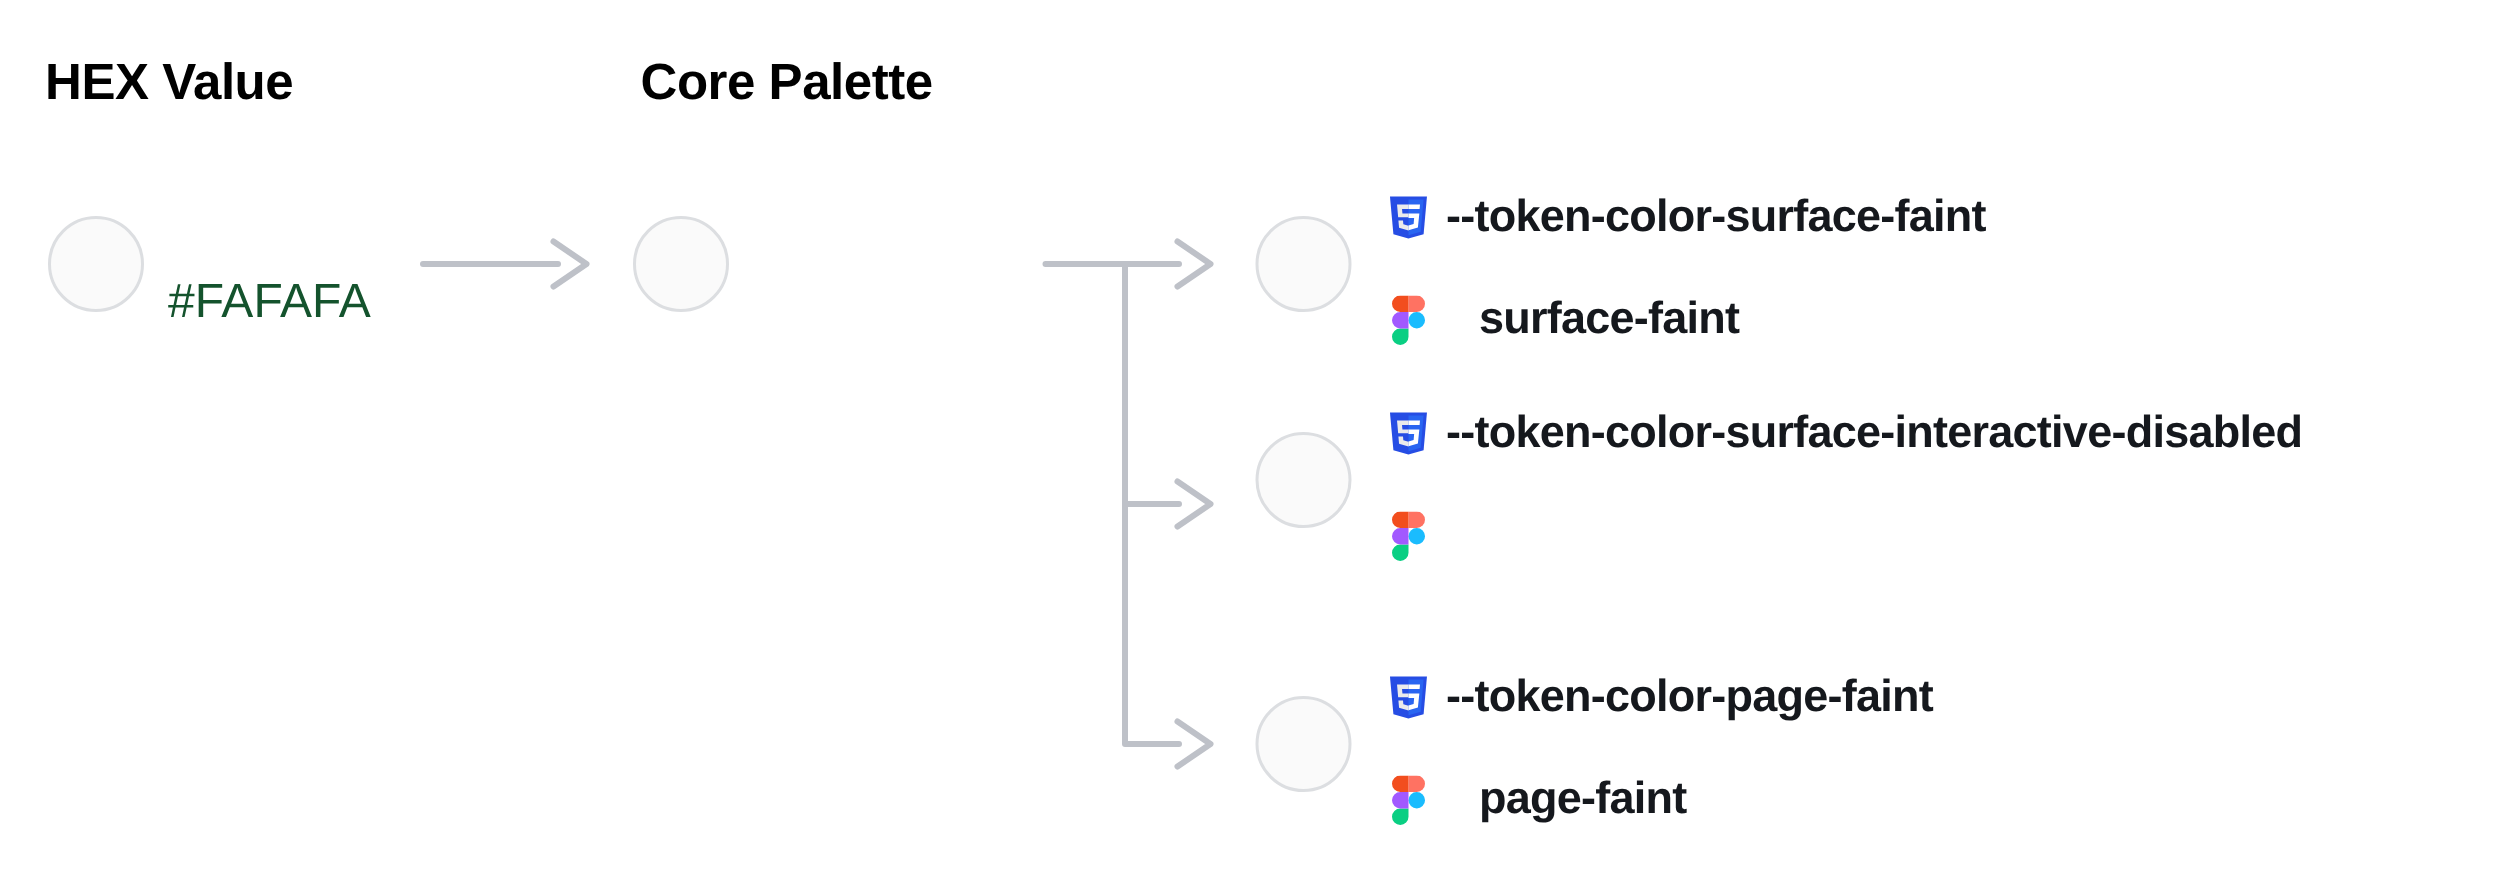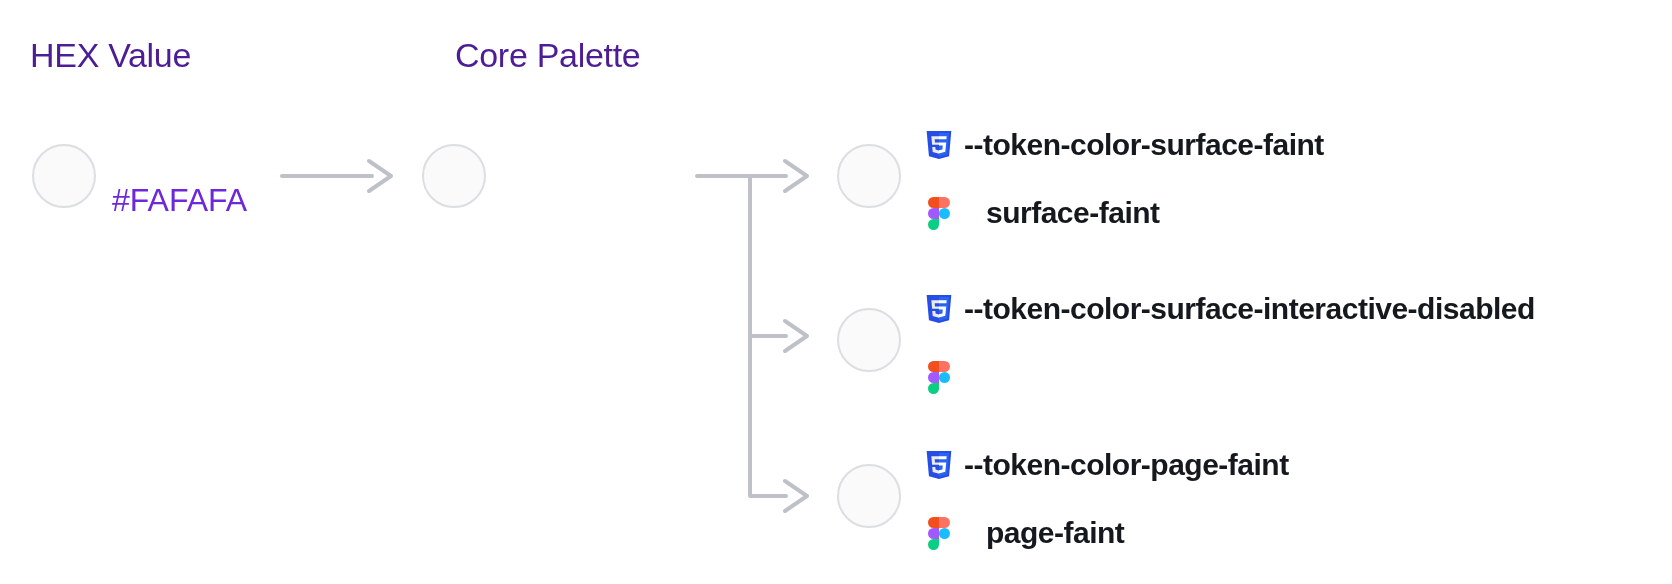--- a/index.html
+++ b/index.html
@@ -8,27 +8,27 @@
     position: relative;
     width: 1672px;
     height: 584px;
     background: #ffffff;
     overflow: hidden;
   }
   .heading {
     position: absolute;
     top: 36px;
     font-size: 34px;
-    font-weight: 400;
+    font-weight: 700;
     letter-spacing: -0.3px;
-    color: #4c1d95;
+    color: #000000;
     white-space: nowrap;
   }
   .heading-hex      { left: 30px; }
-  .heading-core     { left: 427px; margin-left: 28px; }
+  .heading-core     { left: 427px; }
   .heading-semantic { left: 837px; }
 
   .connectors {
     position: absolute;
     left: 0; top: 0;
     width: 1672px; height: 584px;
     pointer-events: none;
   }
   .connectors .line {
     fill: none;
@@ -52,33 +52,33 @@
     display: flex;
     align-items: center;
     gap: 16px;
     height: 64px;
   }
   .hex-node  { left: 32px;  top: 144px; }
   .core-node { left: 422px; top: 144px; }
   .node-label {
     font-size: 32px;
     font-weight: 400;
-    color: #6d28d9;
+    color: #14532d;
     white-space: nowrap;
     margin-top: 48px;
   }
 
   .sem-row {
     position: absolute;
     left: 837px;
     width: 830px;
     height: 160px;
   }
   .sem-row-1 { top: 96px; }
-  .sem-row-2 { top: 260px; }
+  .sem-row-2 { top: 240px; }
   .sem-row-3 { top: 416px; }
   .sem-row .swatch { position: absolute; left: 0; top: 48px; }
 
   .token-line {
     position: absolute;
     display: flex;
     align-items: center;
     gap: 11px;
     height: 40px;
     white-space: nowrap;

